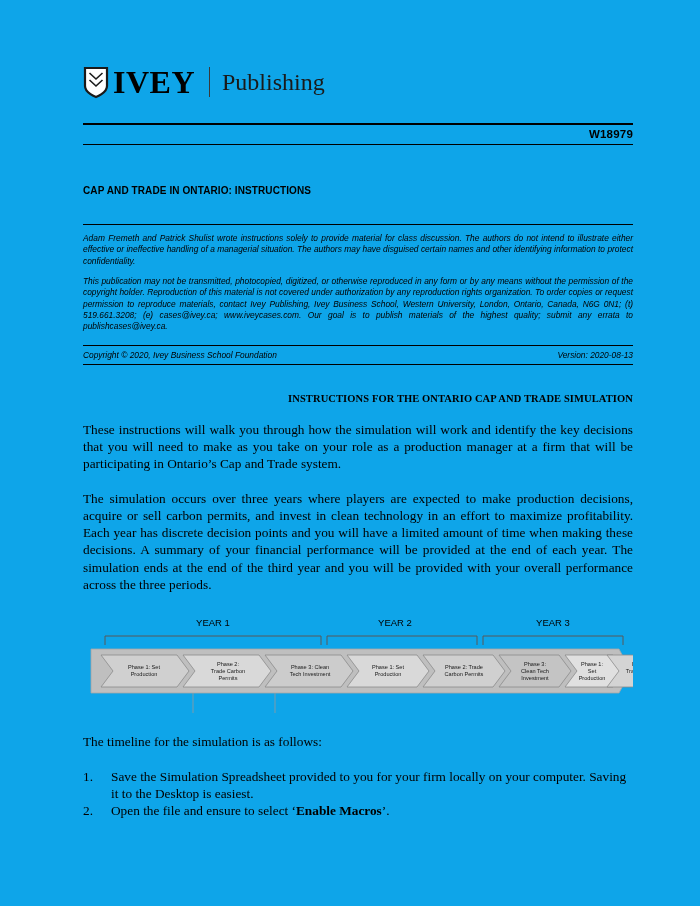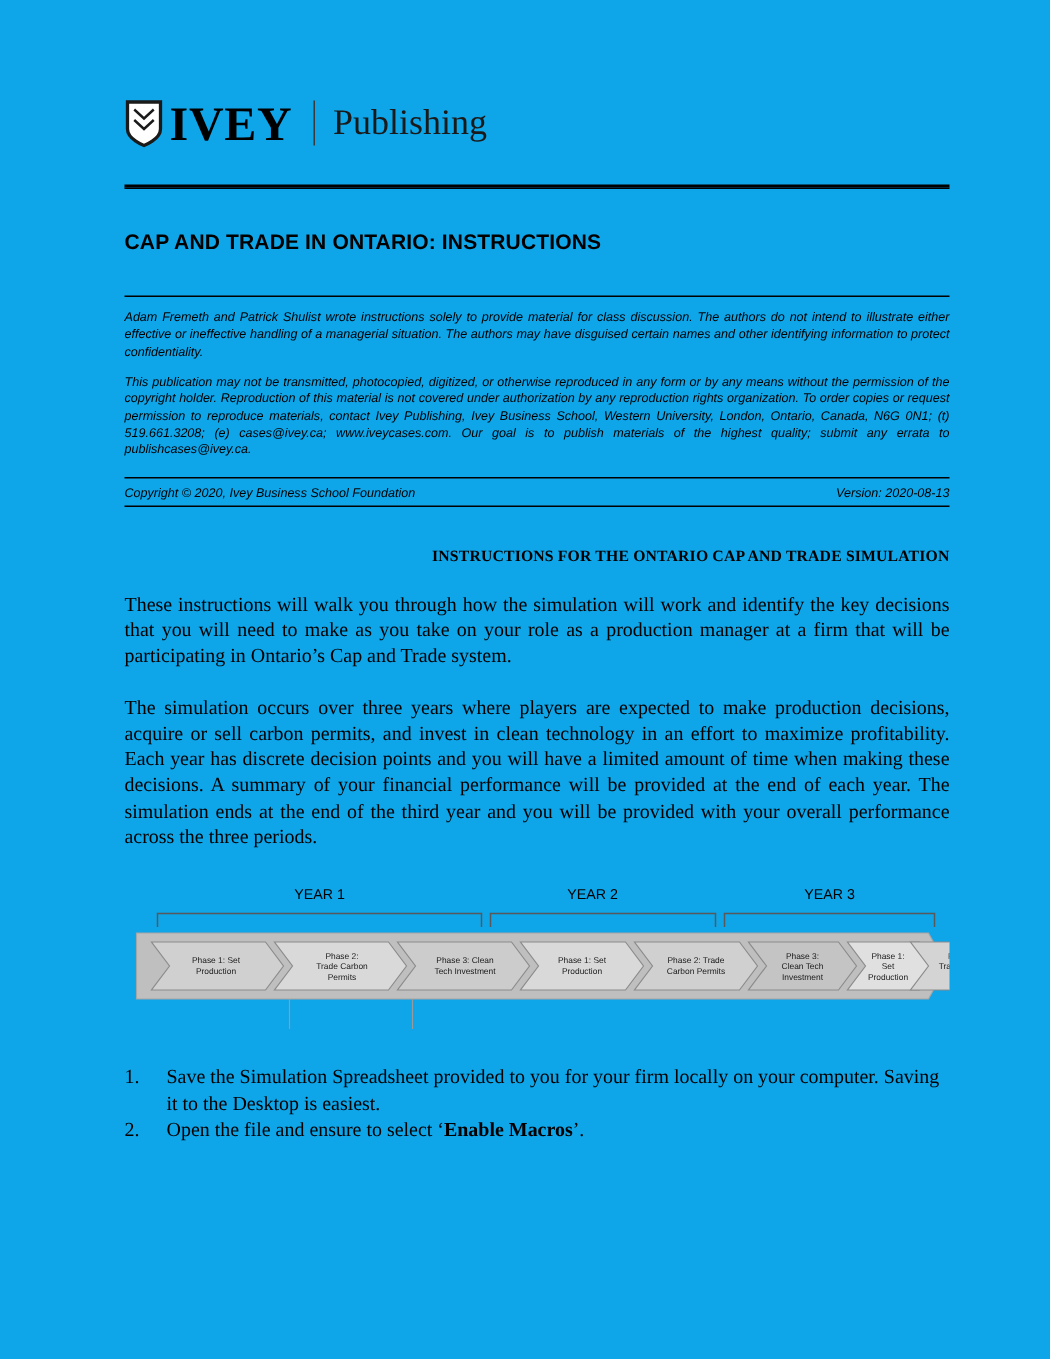--- a/index.html
+++ b/index.html
@@ -79,23 +79,23 @@
     text-align: right;
     font-family: "Liberation Sans", sans-serif;
     font-size: 11.5px;
     font-weight: bold;
     margin: 3px 0 4px 0;
     letter-spacing: 0.2px;
   }
 
   .doc-title {
     font-family: "Liberation Sans", sans-serif;
-    font-size: 14px;
-    font-weight: bold;
-    margin: 27px 0 28px 0;
+    font-size: 10px;
+    font-weight: bold;
+    margin: 40px 0 28px 0;
     letter-spacing: 0.1px;
   }
 
   
   .legal {
     font-family: "Liberation Sans", sans-serif;
     font-size: 8.4px;
     font-style: italic;
     line-height: 1.35;
     text-align: justify;
@@ -177,20 +177,21 @@
           <path d="M6.5 14 L13 20 L19.5 14" fill="none" stroke="#1a1a1a" stroke-width="1.6"></path>
         </svg>
       </span>
       <span class="logo-ivey">IVEY</span>
       <span class="logo-sep"></span>
       <span class="logo-publishing">Publishing</span>
     </div>
 
     <div class="rule-thick"></div>
 
+    <div class="docnum">W18979</div>
 
     <div class="rule-thin"></div>
 
     <div class="doc-title">CAP AND TRADE IN ONTARIO: INSTRUCTIONS</div>
 
     <div class="rule-half"></div>
 
     <div class="legal" style="padding-top:8px;">
       <p>Adam Fremeth and Patrick Shulist wrote instructions solely to provide material for class discussion. The authors do not intend to illustrate either effective or ineffective handling of a managerial situation. The authors may have disguised certain names and other identifying information to protect confidentiality.</p>
       <p>This publication may not be transmitted, photocopied, digitized, or otherwise reproduced in any form or by any means without the permission of the copyright holder. Reproduction of this material is not covered under authorization by any reproduction rights organization. To order copies or request permission to reproduce materials, contact Ivey Publishing, Ivey Business School, Western University, London, Ontario, Canada, N6G 0N1; (t) 519.661.3208; (e) cases@ivey.ca; www.iveycases.com. Our goal is to publish materials of the highest quality; submit any errata to publishcases@ivey.ca.</p>
@@ -259,20 +260,21 @@
           <text id="p6l1" x="509" y="51">Phase 1:</text>
             <text id="p6l2" x="509" y="58">Set</text>
             <text id="p6l3" x="509" y="65">Production</text>
           <text id="p7l1" x="560" y="51">Phase 2:</text>
             <text id="p7l2" x="560" y="58">Trade Carbon</text>
             <text id="p7l3" x="560" y="65">Permits</text>
         </g>
       </svg>
     </div>
 
+    <p class="body-p" style="margin-top:14px;">The timeline for the simulation is as follows:</p>
 
     <ol class="list">
       <li>
         <span class="num">1.</span>
         <span>Save the Simulation Spreadsheet provided to you for your firm locally on your computer. Saving it to the Desktop is easiest.</span>
       </li>
       <li>
         <span class="num">2.</span>
         <span>Open the file and ensure to select ‘</span><span class="bold">Enable Macros</span><span>’.</span>
       </li>

